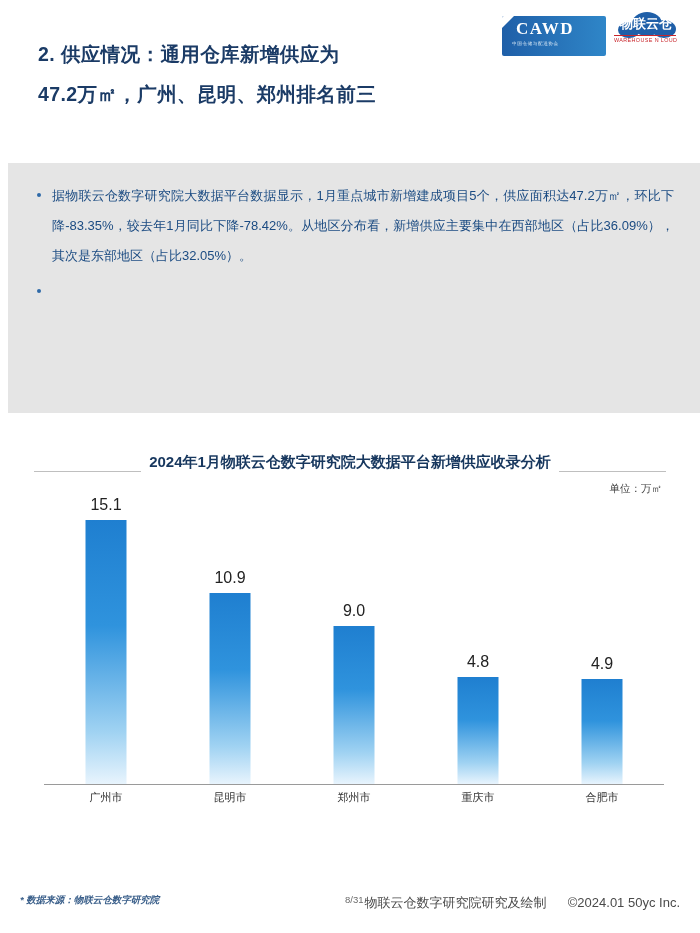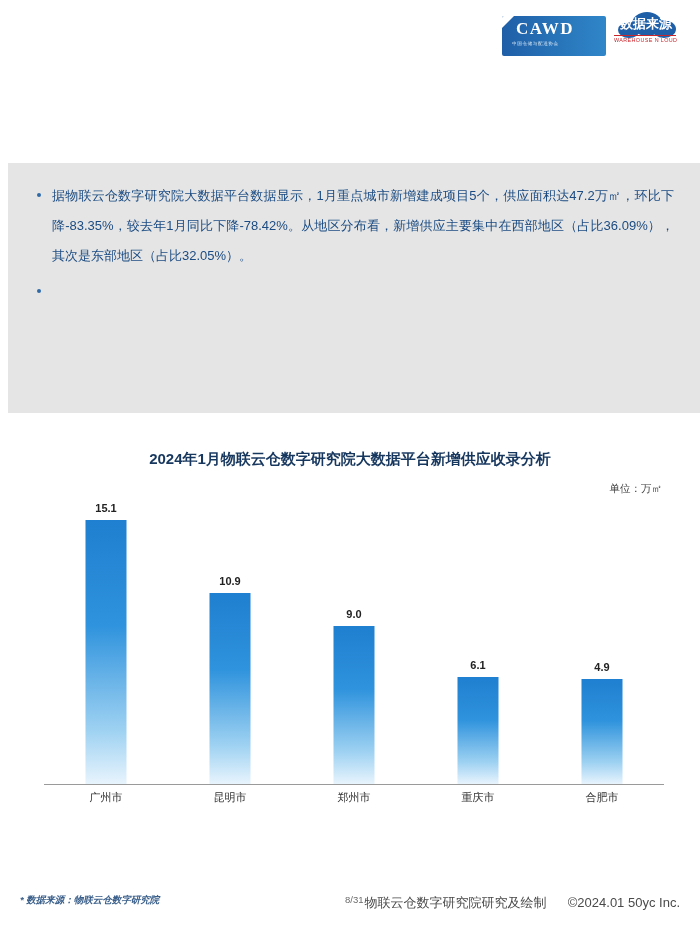--- a/index.html
+++ b/index.html
@@ -144,23 +144,22 @@
   #chart-block {
     position: absolute;
     left: 0; top: 420px;
     width: 700px; height: 450px;
   }
   #chart-title-row {
     position: absolute;
     left: 34px; top: 22px;
     width: 632px; height: 30px;
     display: flex;
-    align-items: center;
+    align-items: flex-end;
     gap: 8px;
-    flex-direction: column;
   }
   #chart-title-row .rule {
     flex: 1 1 auto;
     height: 1px;
     background: #bfbfbf;
   }
   #chart-title {
     flex: 0 0 auto;
     font-size: 15px;
     font-weight: bold;
@@ -196,22 +195,22 @@
     left: 50%;
     bottom: 0;
     transform: translateX(-50%);
     width: 41px;
     background: linear-gradient(180deg, #1f7fd0 0%, #2f93dd 38%, #9fd2f2 78%, #e8f4fd 100%);
   }
   .bar-value {
     position: absolute;
     left: 50%;
     transform: translateX(-50%);
-    font-size: 11px;
-    font-weight: bold;
+    font-size: 16px;
+    font-weight: normal;
     color: #222222;
     white-space: nowrap;
   }
   #xlabels {
     position: absolute;
     left: 44px; top: 370px;
     width: 620px; height: 22px;
   }
   .xlabel {
     position: absolute;
@@ -251,34 +250,38 @@
     margin-left: 36px;
   }
   #copyright .sep { display: inline-block; width: 14px; }
 </style>
 </head>
 <body>
 
 <div id="page">
 
   <div id="header">
+    <div id="title">
+      <span class="line1">2. 供应情况：通用仓库新增供应为</span>
+      <span class="line2">47.2万㎡，广州、昆明、郑州排名前三</span>
+    </div>
 
     <div id="logo-area">
       <div id="cawd-logo">
         <div class="cawd-corner"></div>
         <div class="cawd-text">CAWD</div>
         <div class="cawd-sub">中国仓储与配送协会</div>
       </div>
       <div id="cloud-logo">
         <div class="cloud-shape">
           <span class="c1"></span>
           <span class="c2"></span>
           <span class="c3"></span>
         </div>
-        <div class="cn-name">数据来源</div>
+        <div class="cn-name">物联云仓</div>
         <div class="red-bar"></div>
         <div class="en-name">WAREHOUSE  N  LOUD</div>
       </div>
     </div>
   </div>
 
   <div id="bullets">
     <div class="bullet">
       <span class="dot"></span>
       <span>据物联云仓数字研究院大数据平台数据显示，1月重点城市新增建成项目5个，供应面积达47.2万㎡，环比下降-83.35%，较去年1月同比下降-78.42%。从地区分布看，新增供应主要集中在西部地区（占比36.09%），其次是东部地区（占比32.05%）。</span>
@@ -307,21 +310,21 @@
       </div>
       <div class="bar-col" style="left:124px;">
         <div class="bar-value" style="bottom: 197px;">10.9</div>
         <div class="bar" style="height: 191px; background: linear-gradient(rgb(31, 127, 208) 0%, rgb(47, 147, 221) 40%, rgb(159, 210, 242) 80%, rgb(232, 244, 253) 100%);"></div>
       </div>
       <div class="bar-col" style="left:248px;">
         <div class="bar-value" style="bottom: 164px;">9.0</div>
         <div class="bar" style="height: 158px; background: linear-gradient(rgb(31, 127, 208) 0%, rgb(47, 147, 221) 40%, rgb(159, 210, 242) 80%, rgb(232, 244, 253) 100%);"></div>
       </div>
       <div class="bar-col" style="left:372px;">
-        <div class="bar-value" style="bottom: 113px;">6.1</div>
+        <div class="bar-value" style="bottom: 113px;">4.8</div>
         <div class="bar" style="height: 107px; background: linear-gradient(rgb(31, 127, 208) 0%, rgb(47, 147, 221) 40%, rgb(159, 210, 242) 80%, rgb(232, 244, 253) 100%);"></div>
       </div>
       <div class="bar-col" style="left:496px;">
         <div class="bar-value" style="bottom: 111px;">4.9</div>
         <div class="bar" style="height: 105px; background: linear-gradient(rgb(31, 127, 208) 0%, rgb(47, 147, 221) 40%, rgb(159, 210, 242) 80%, rgb(232, 244, 253) 100%);"></div>
       </div>
     </div>
 
     <div id="xlabels">
       <div class="xlabel" style="left:0px;">广州市</div>

